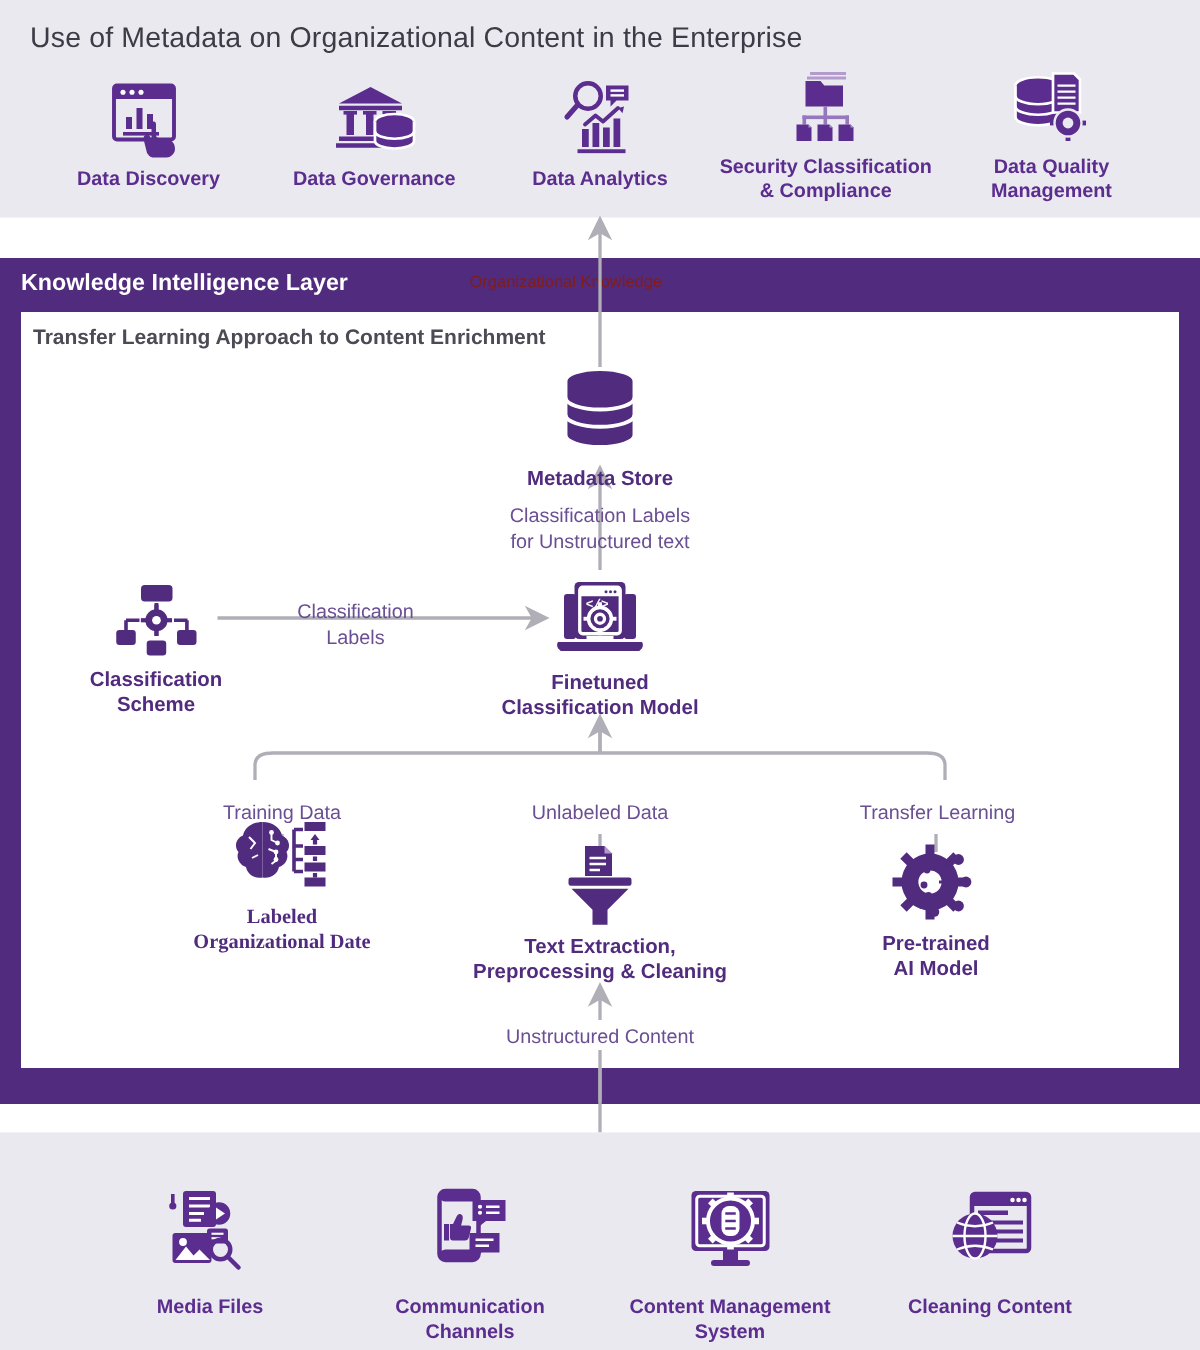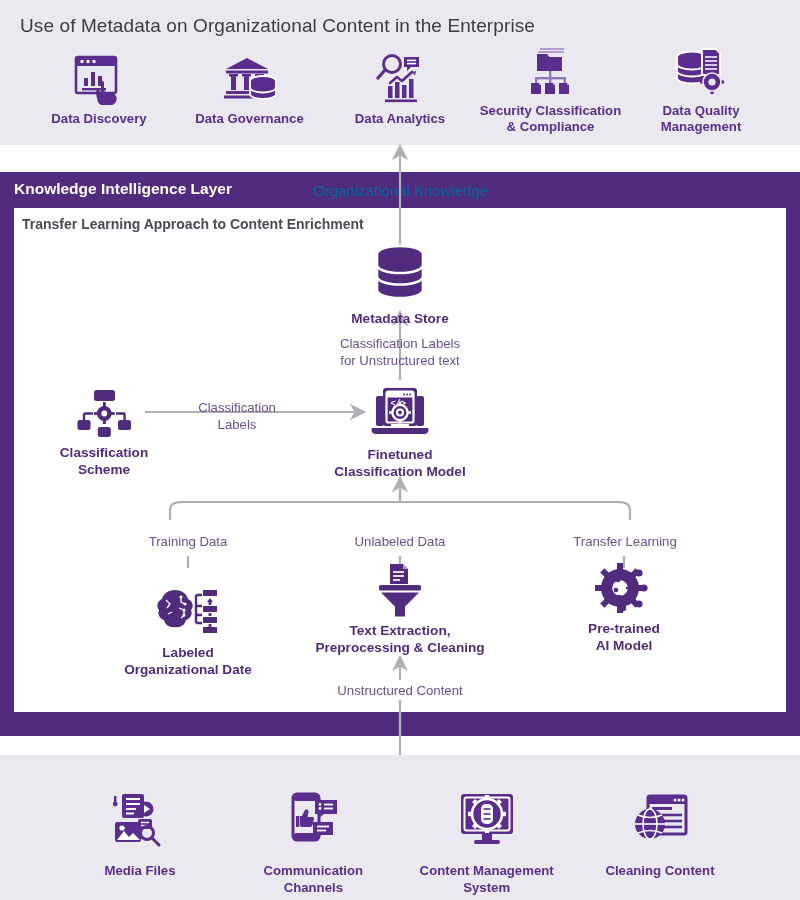--- a/index.html
+++ b/index.html
@@ -62,22 +62,22 @@
   .layer-title {
     position: absolute;
     left: 14px; top: 180px;
     font-size: 15.5px;
     font-weight: 700;
     color: #ffffff;
   }
   .org-knowledge {
     position: absolute;
     left: 313px; top: 182px;
-    font-size: 15px;
-    color: #0369a1;
+    font-size: 11px;
+    color: #7f1d1d;
   }
   .inner-box {
     position: absolute;
     left: 14px; top: 208px;
     width: 772px; height: 504px;
     background: #ffffff;
   }
   .inner-title {
     position: absolute;
     left: 22px; top: 216px;
@@ -118,21 +118,21 @@
   .node .glyph { display:flex; align-items:center; justify-content:center; }
   .node .cap {
     margin-top: 5px; text-align:center;
     font-size: 13.6px; font-weight: 700; color:#512b7e; line-height:1.22;
     white-space: pre-line;
   }
 
   .n-metadata  { left: 320px; top: 242px; width: 160px; }
   .n-scheme    { left: 42px;  top: 388px; width: 124px; }
   .n-model     { left: 320px; top: 386px; width: 160px; }
-  .n-labeled   { left: 108px; top: 586px; width: 160px; }
+  .n-labeled   { left: 108px; top: 544px; width: 160px; font-family: Liberation Serif, serif; }
   .n-text      { left: 300px; top: 562px; width: 200px; }
   .n-pretrain  { left: 548px; top: 562px; width: 152px; }
 
   
   .elabel {
     position: absolute;
     font-size: 13.2px;
     color: #6a4f93;
     text-align: center;
     line-height: 1.28;

